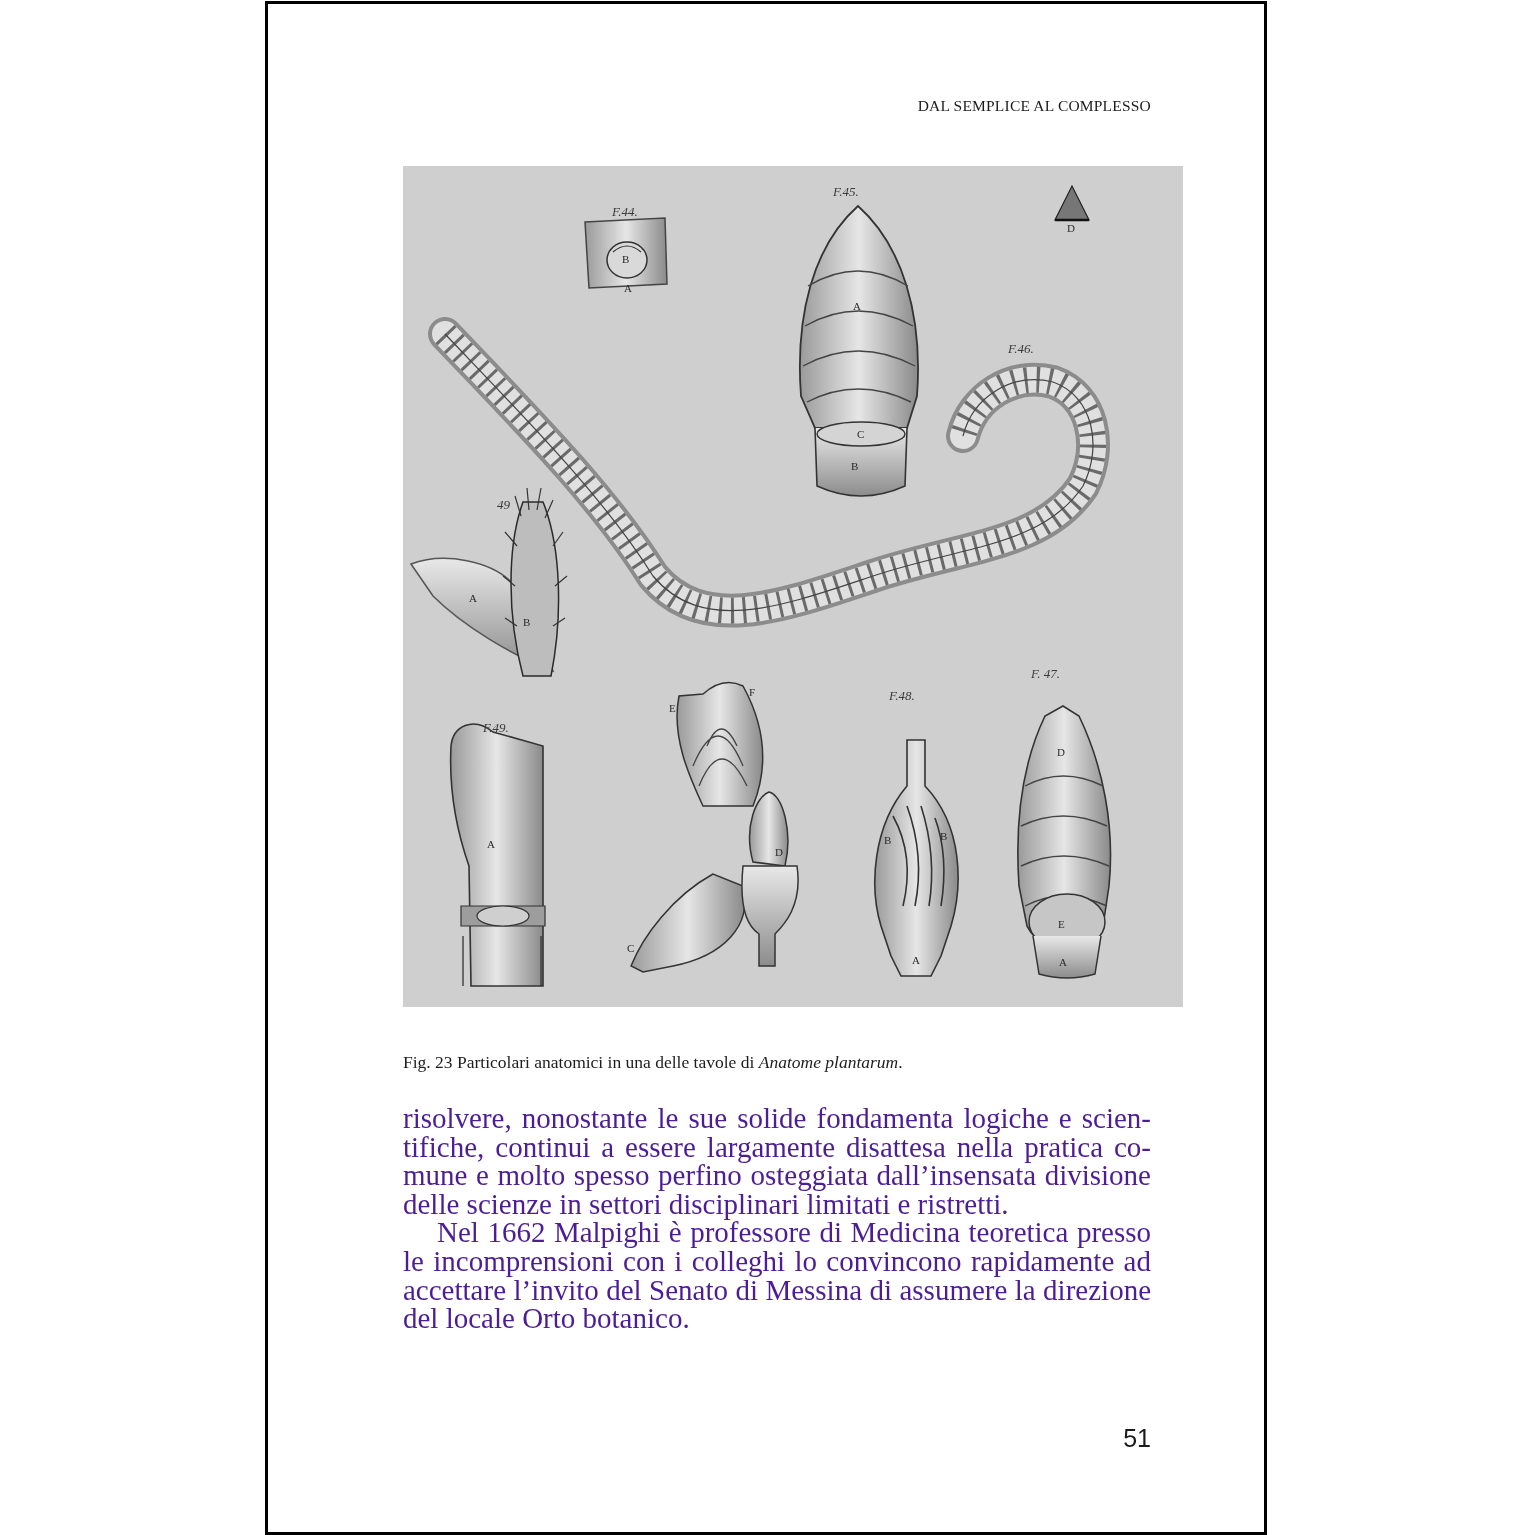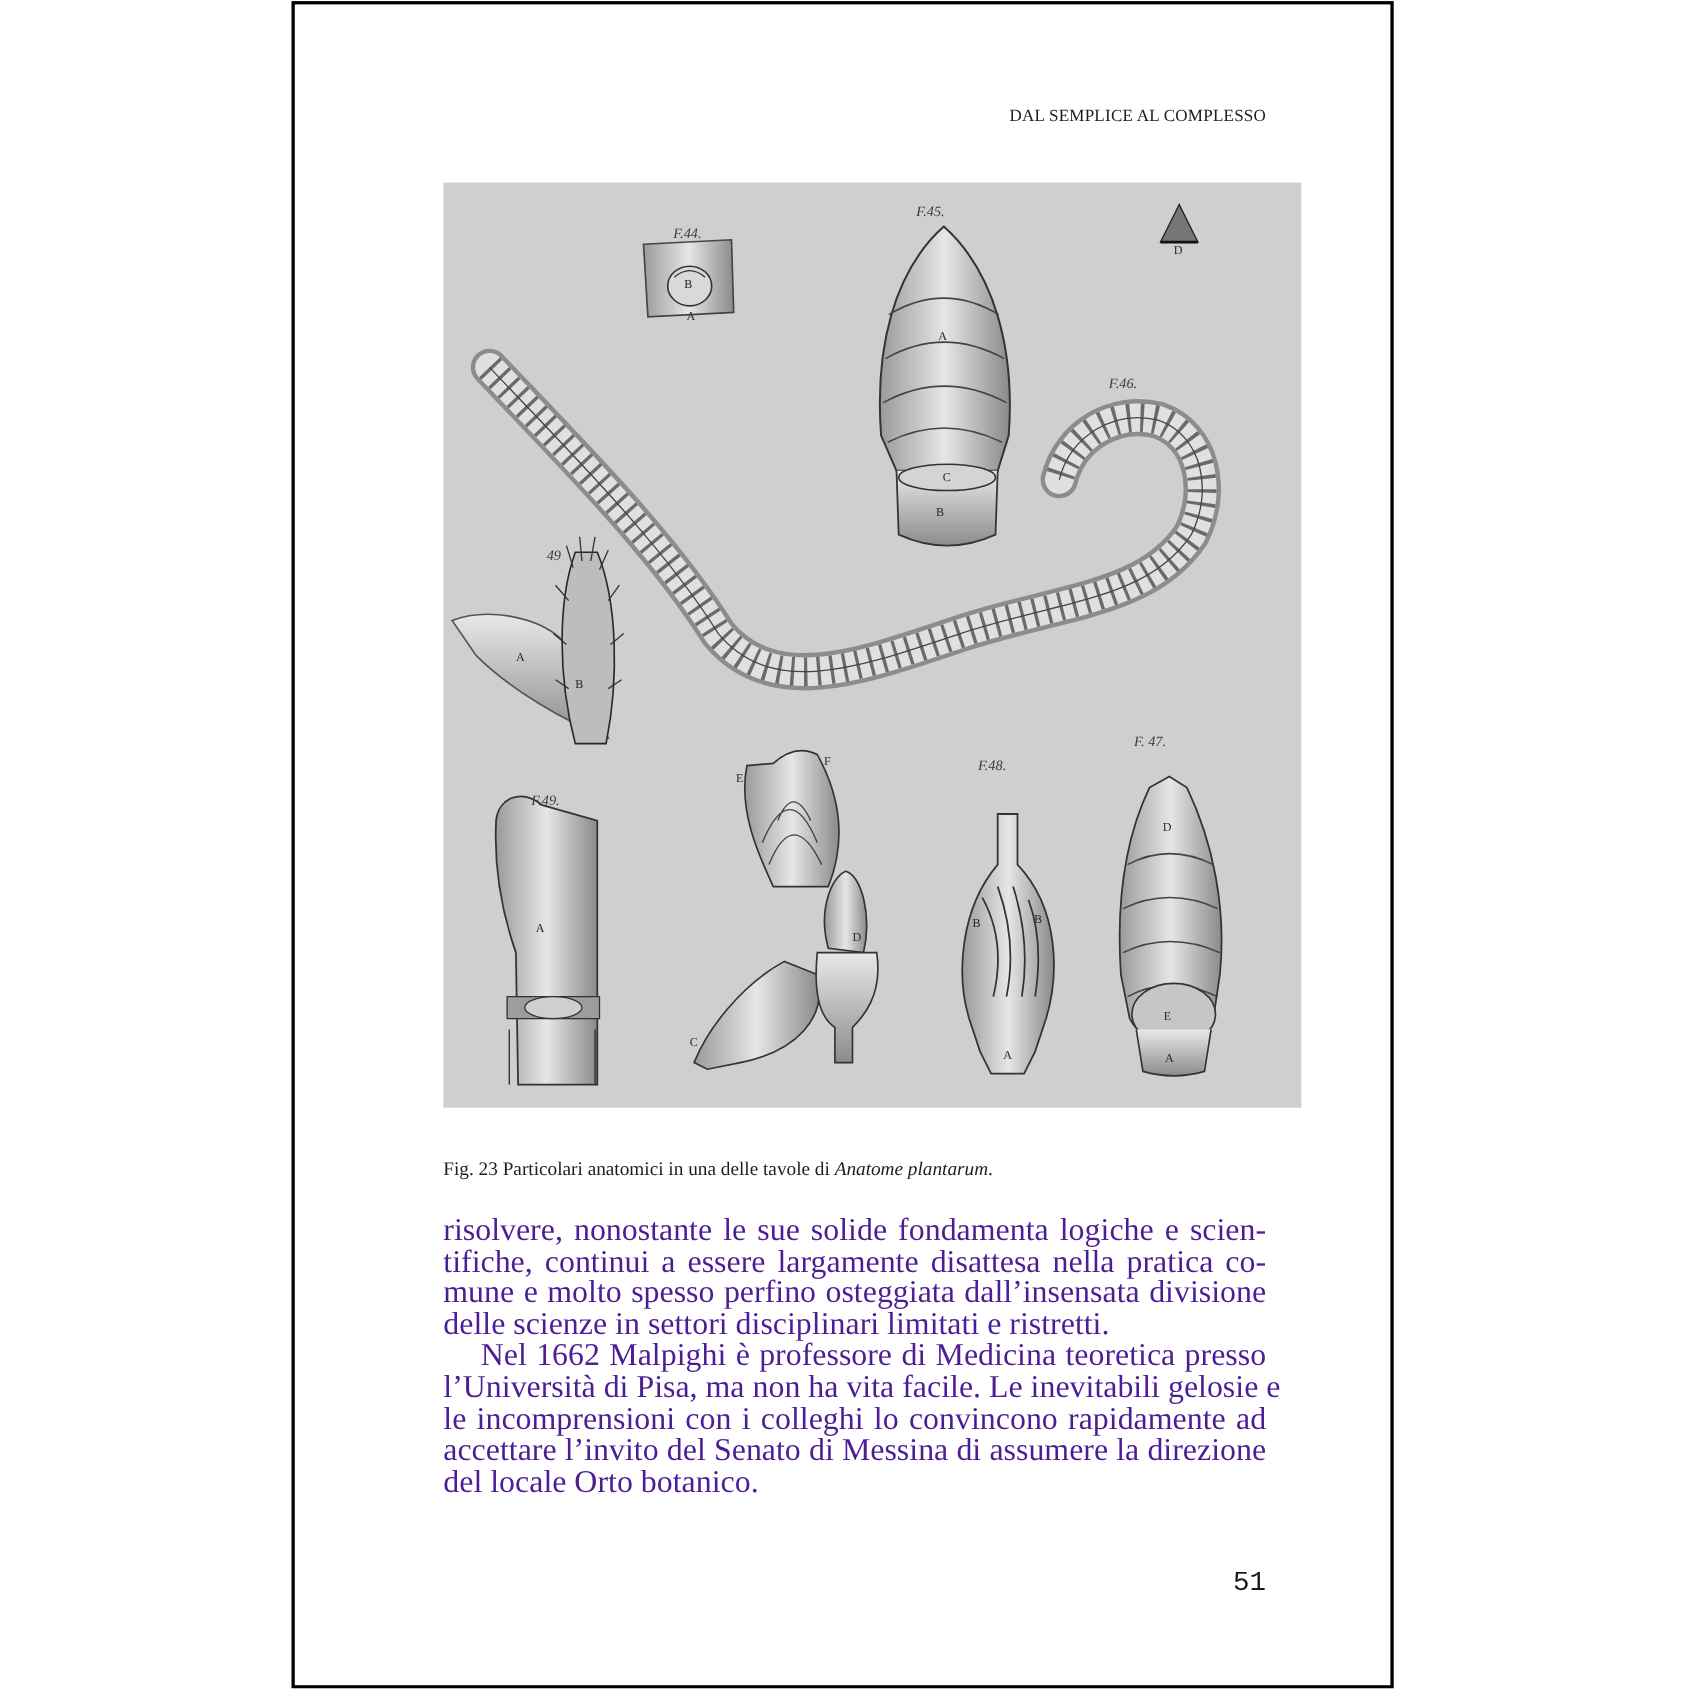--- a/index.html
+++ b/index.html
@@ -21,21 +21,21 @@
              font-size: 17.5px; color: #1d1d1d; white-space: nowrap; }
   .caption em { font-style: italic; margin-top: 20px; }
   .body-text { position: absolute; left: 403px; top: 1104px; width: 748px;
                font-family: "Liberation Serif", serif; font-size: 29px; line-height: 28.6px;
                color: #4c1d95; }
   .body-text .line { display: block; white-space: nowrap; text-align: justify;
                      text-align-last: justify; height: 28.6px; }
   .body-text .line.last { text-align-last: left; }
   .body-text .indent { padding-left: 34px; }
   .folio { position: absolute; left: 1100px; top: 1424px; width: 51px; text-align: right;
-           font-family: Liberation Mono, monospace; font-size: 25px; color: #1a1a1a; }
+           font-family: Liberation Sans, sans-serif; font-size: 25px; color: #1a1a1a; }
 </style>
 </head>
 <body>
 
 <div class="page-frame"></div>
 
 <div class="running-head">DAL SEMPLICE AL COMPLESSO</div>
 
 <div class="plate">
   <svg width="748" height="841" viewBox="0 0 748 841">
@@ -143,19 +143,18 @@
 </div>
 
 <div class="caption"><span>Fig. 23 Particolari anatomici in una delle tavole di </span><em>Anatome plantarum</em><span>.</span></div>
 
 <div class="body-text">
   <span class="line">risolvere, nonostante le sue solide fondamenta logiche e scien-</span>
   <span class="line">tifiche, continui a essere largamente disattesa nella pratica co-</span>
   <span class="line">mune e molto spesso perfino osteggiata dall’insensata divisione</span>
   <span class="line last">delle scienze in settori disciplinari limitati e ristretti.</span>
   <span class="line indent">Nel 1662 Malpighi è professore di Medicina teoretica presso</span>
-  <span class="line">l’Università di Pisa, ma non ha vita facile. Le inevitabili gelosie e</span>
   <span class="line">le incomprensioni con i colleghi lo convincono rapidamente ad</span>
   <span class="line">accettare l’invito del Senato di Messina di assumere la direzione</span>
   <span class="line last">del locale Orto botanico.</span>
 </div>
 
 <div class="folio">51</div>
 
 </body></html>

